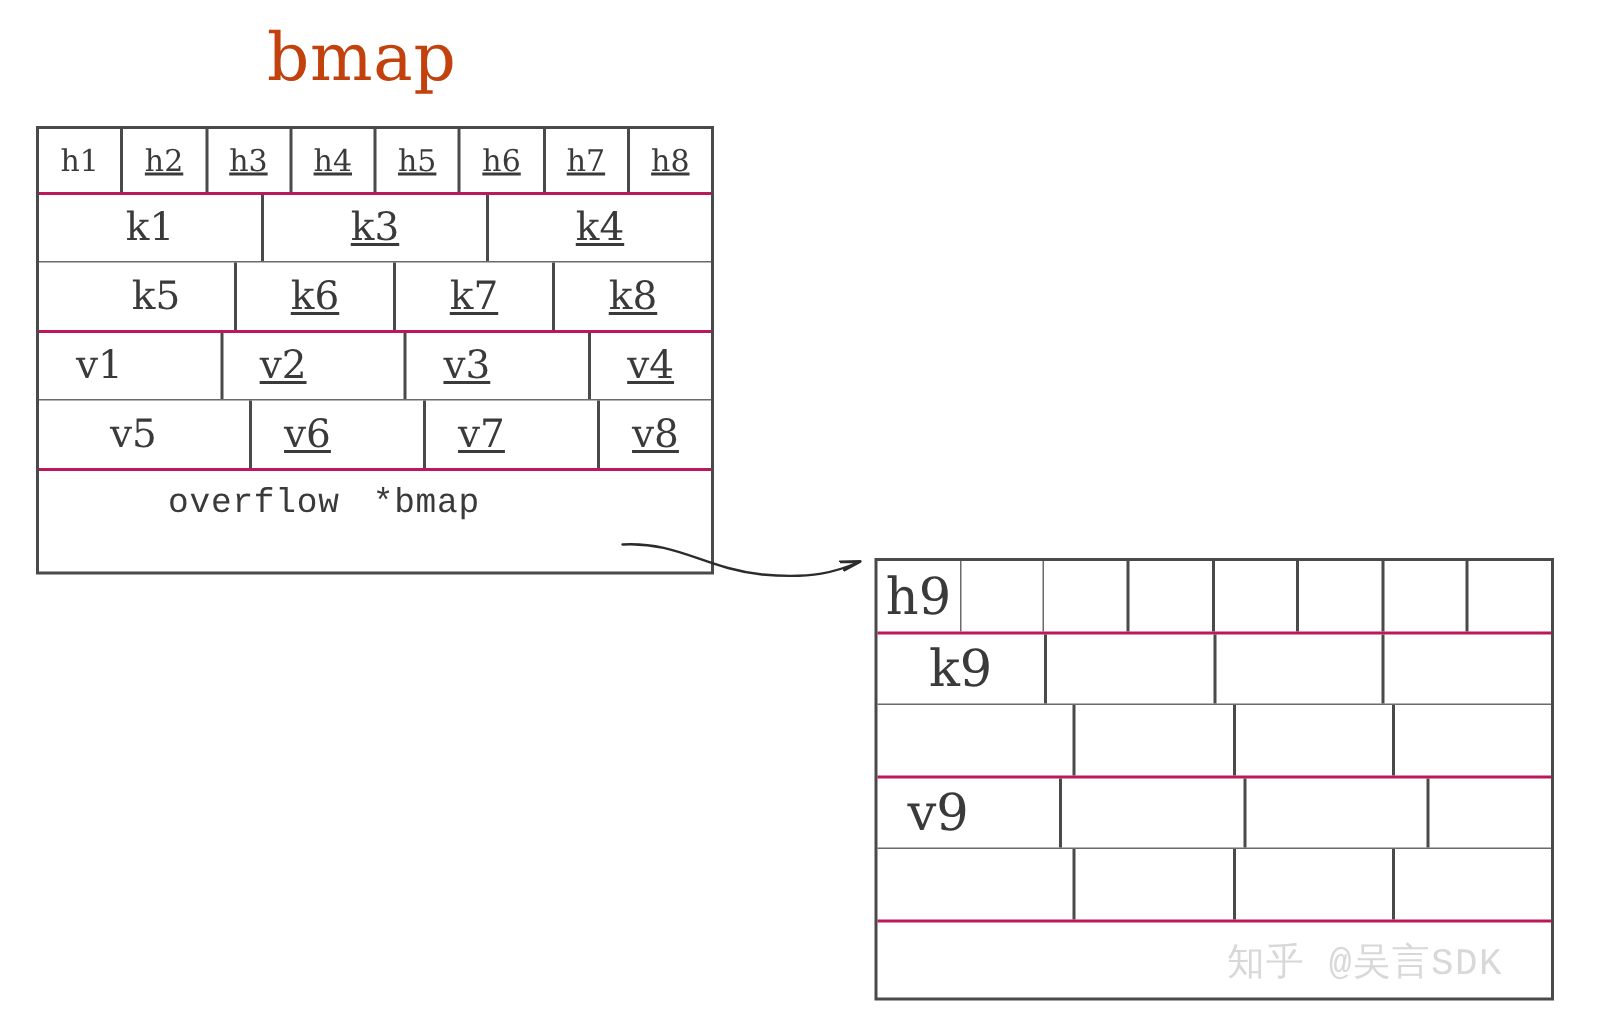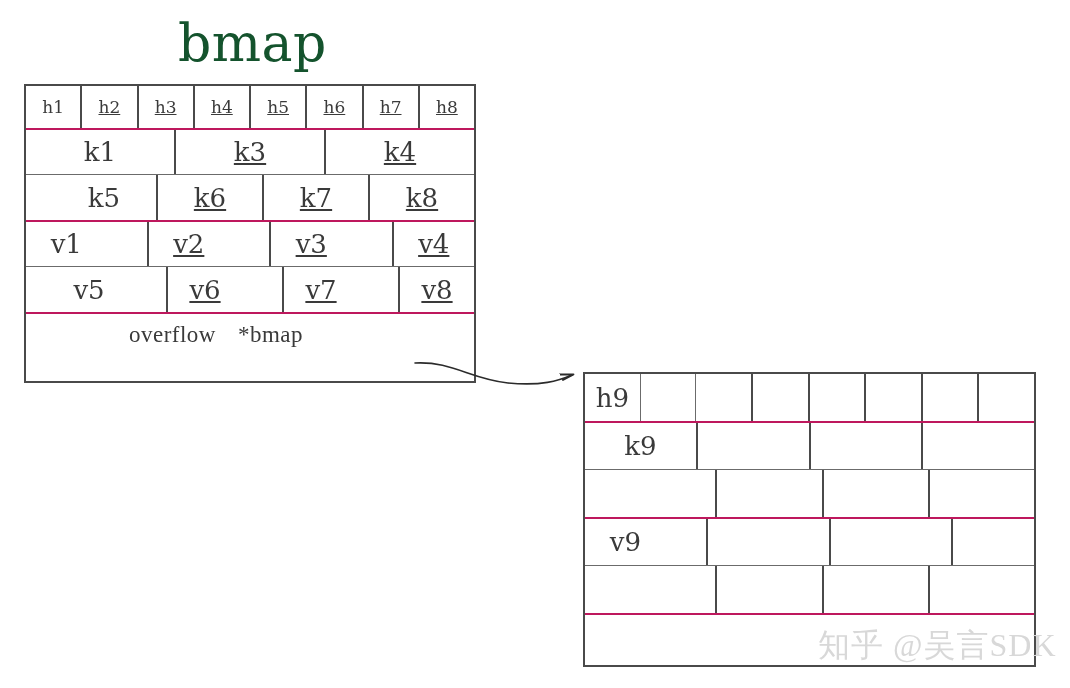--- a/index.html
+++ b/index.html
@@ -19,24 +19,24 @@
   
   .diagram-root {
     position: absolute;
     inset: 0;
   }
 
   .title {
     position: absolute;
     left: 178px;
     top: 16px;
-    font-size: 52px;
+    font-size: 44px;
     line-height: 1.05;
     letter-spacing: 0.5px;
-    color: #14532d;
+    color: #c2410c;
     white-space: nowrap;
     user-select: none;
   }
 
   
   .struct {
     position: absolute;
     box-sizing: border-box;
     border: 2px solid #4a4a4a;
     background: #ffffff;
@@ -84,36 +84,36 @@
     border-left: 2px solid #4a4a4a;
     text-decoration: underline;
   }
   .cell.thin-left + .cell,
   .cell + .cell.thin-left {
     border-left: 1px solid #6b6b6b;
   }
 
   
   .row-h { height: 42px; }
-  .row-h .cell { font-size: 17px; }
+  .row-h .cell { font-size: 20px; }
 
   
   .row-k { height: 46px; }
   .row-v { height: 46px; gap: 40px; }
   .row-blank { height: 46px; }
 
   
   .row-ptr {
     height: 44px;
     align-items: center;
     justify-content: center;
   }
   .row-ptr .cell {
     justify-content: center;
-    font-family: Liberation Serif, serif;
+    font-family: Liberation Mono, monospace;
     font-size: 23px;
     letter-spacing: 0.5px;
     color: #3a3a3a;
   }
 
   .ptr-text {
     display: inline-block;
     transform: translateX(-34px);
   }
   .ptr-text .gap {
@@ -121,41 +121,41 @@
     width: 22px;
   }
 
   
   #overflow-struct .row-h { height: 47px; }
   #overflow-struct .row-k,
   #overflow-struct .row-v,
   #overflow-struct .row-blank { height: 48px; }
   #overflow-struct .row-foot { height: 54px; }
 
-  #overflow-struct .cell { font-size: 26px; }
+  #overflow-struct .cell { font-size: 34px; }
 
   
   .arrow-layer {
     position: absolute;
     left: 0;
     top: 0;
     width: 1070px;
     height: 688px;
     pointer-events: none;
   }
 
   
   .watermark {
     position: absolute;
     left: 818px;
     top: 624px;
-    font-size: 32px;
+    font-size: 25px;
     letter-spacing: 1px;
     color: #d8d8d8;
-    font-family: Liberation Serif, serif;
+    font-family: Liberation Mono, monospace;
     white-space: nowrap;
     user-select: none;
   }
 </style>
 </head>
 <body>
 
 <div class="diagram-root">
 
   <div class="title">bmap</div>

